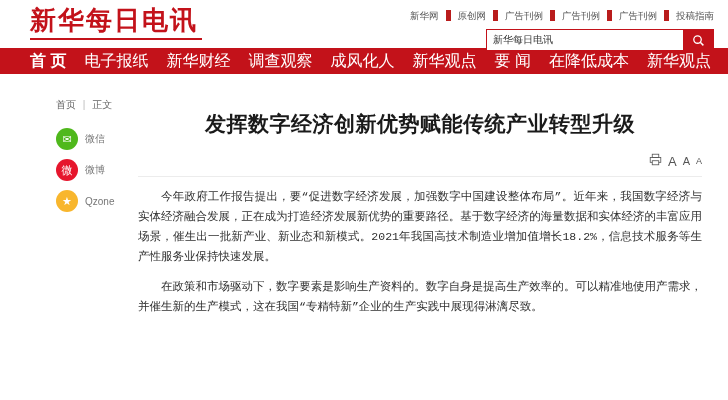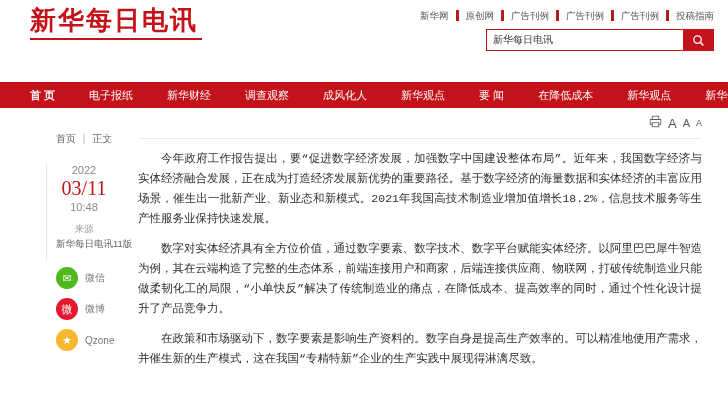--- a/index.html
+++ b/index.html
@@ -8,21 +8,21 @@
     width: 728px; height: 400px;
     font-family: "Liberation Sans", sans-serif;
     background: #ffffff;
     overflow: hidden;
     position: relative;
     color: #333;
   }
 
   
   .topbar {
-    height: 82px;
+    height: 48px;
     padding: 6px 14px 0 14px;
     display: flex;
     justify-content: space-between;
     align-items: flex-start;
   }
   .logo-wrap { display: flex; flex-direction: column; margin-left: 16px; }
   .logo-cn {
     font-family: "Liberation Serif", serif;
     font-weight: bold;
     font-size: 26px;
@@ -36,21 +36,21 @@
   .logo-en {
     font-size: 8.5px; color: #c3121a; letter-spacing: 1.1px;
   }
 
   .top-right { display: flex; flex-direction: column; align-items: flex-end; margin-top: 4px; }
   .top-links {
     display: flex; gap: 0; font-size: 9.5px; color: #555;
   }
   .top-links span {
     padding: 0 7px;
-    border-right: 3px solid #b91c1c;
+    border-right: 5px solid #b91c1c;
     line-height: 11px;
     cursor: pointer;
   }
   .top-links span:last-child { border-right: none; padding-right: 0; }
   .search-box {
     margin-top: 8px;
     width: 228px; height: 22px;
     border: 1px solid #c3121a;
     display: flex; align-items: center;
     position: relative;
@@ -72,22 +72,22 @@
   .search-btn svg { display: block; }
 
   
   .nav {
     height: 26px;
     background: #c3121a;
     display: flex;
     align-items: center;
     padding-left: 26px;
     color: #fff;
-    font-size: 11px;
-    gap: 16px;
+    font-size: 16px;
+    gap: 0;
   }
   .nav .item {
     padding: 0 9px;
     cursor: pointer;
     white-space: nowrap;
   }
   .nav .item.first { font-weight: bold; padding-left: 4px; }
 
   
   .content {
@@ -231,60 +231,53 @@
 
 <div class="content">
 
   <div class="left-col">
     <div class="breadcrumb">
       <a>首页</a>
       <span class="sep">|</span>
       <span>正文</span>
     </div>
 
-    <div class="date-block">
-      <div class="date-year">2022</div>
-      <div class="date-md">03/11</div>
-      <div class="date-time">10:48</div>
-      <div class="src-label">来源</div>
-      <div class="src-name">新华每日电讯11版</div>
-    </div>
 
     <div class="share-list">
       <div class="share-item">
         <div class="share-circle c-wechat">✉</div>
         <div class="share-label">微信</div>
       </div>
       <div class="share-item">
         <div class="share-circle c-weibo">微</div>
         <div class="share-label">微博</div>
       </div>
       <div class="share-item">
         <div class="share-circle c-qzone">★</div>
         <div class="share-label">Qzone</div>
       </div>
     </div>
   </div>
 
   <div class="article">
+    <h1 class="headline">发挥数字经济创新优势赋能传统产业转型升级</h1>
 
     <div class="tools">
       <span class="tool-icon">
         <svg width="13" height="13" viewBox="0 0 16 16">
           <rect x="4" y="1.5" width="8" height="4" fill="none" stroke="#555" stroke-width="1"></rect>
           <rect x="1.5" y="5.5" width="13" height="6" fill="none" stroke="#555" stroke-width="1"></rect>
           <rect x="4" y="9.5" width="8" height="5" fill="#fff" stroke="#555" stroke-width="1"></rect>
         </svg>
       </span>
       <span class="fs-a1">A</span>
       <span class="fs-a2">A</span>
       <span class="fs-a3">A</span>
     </div>
 
     <div class="body-text">
       <p>今年政府工作报告提出，要“促进数字经济发展，加强数字中国建设整体布局”。近年来，我国数字经济与实体经济融合发展，正在成为打造经济发展新优势的重要路径。基于数字经济的海量数据和实体经济的丰富应用场景，催生出一批新产业、新业态和新模式。2021年我国高技术制造业增加值增长18.2%，信息技术服务等生产性服务业保持快速发展。</p>
-      <p>数字对实体经济具有全方位价值，通过数字要素、数字技术、数字平台赋能实体经济。以阿里巴巴犀牛智造为例，其在云端构造了完整的生态体系，前端连接用户和商家，后端连接供应商、物联网，打破传统制造业只能做柔韧化工的局限，“小单快反”解决了传统制造业的痛点，在降低成本、提高效率的同时，通过个性化设计提升了产品竞争力。</p>
       <p>
         <span>在政策和市场驱动下，数字要素是影响生产资料的。数字自身是提高生产效率的。可以精准地使用产需求，并催生新的生产模式，这在我国“专精特新”企业的生产实践中展现得淋漓尽致。</span>
       </p>
     </div>
   </div>
 </div>
 
 </body></html>

